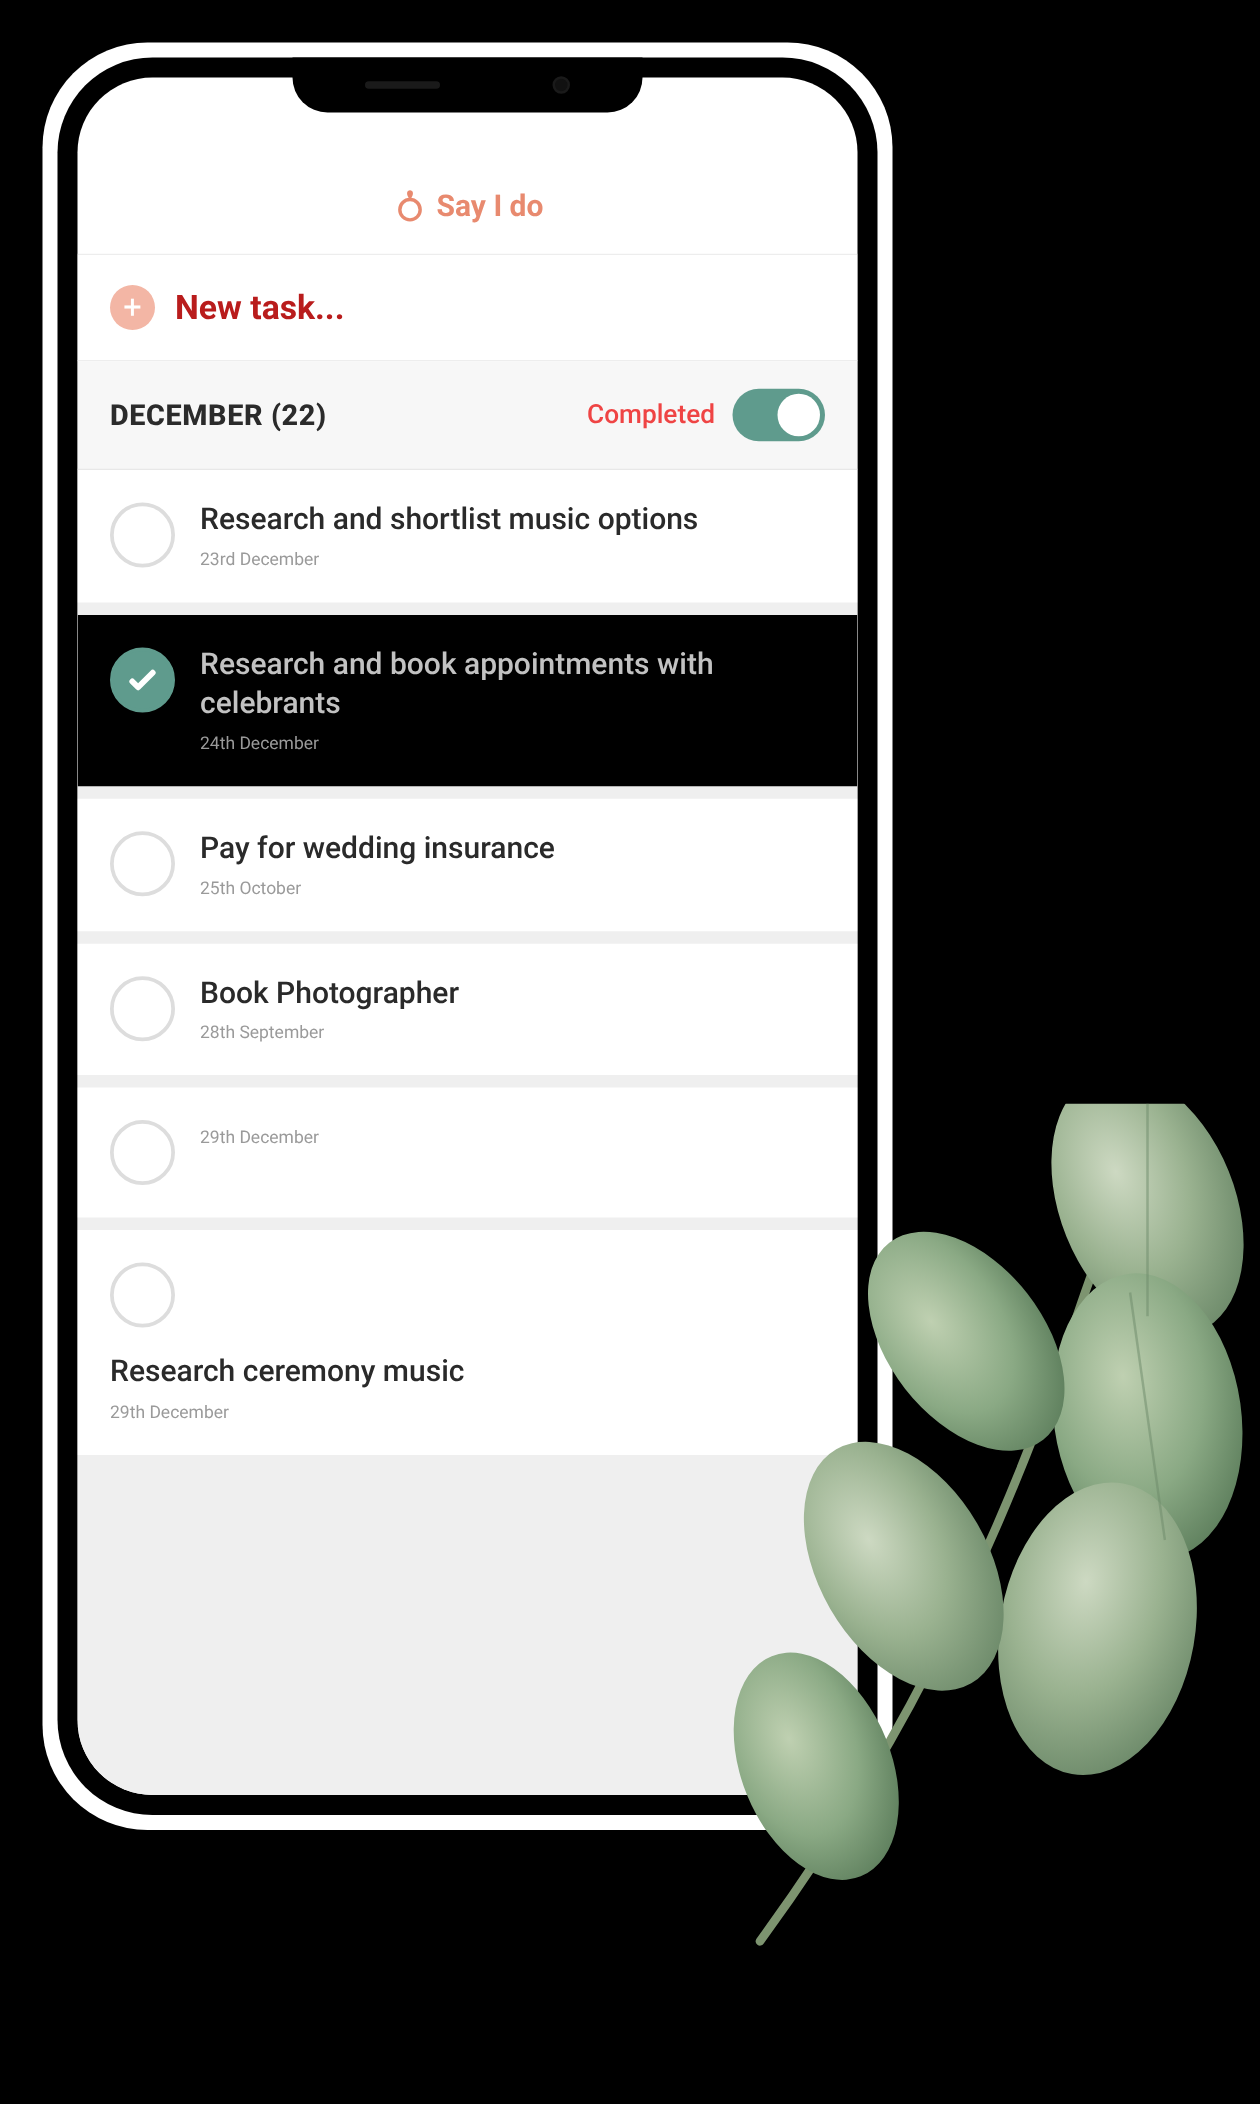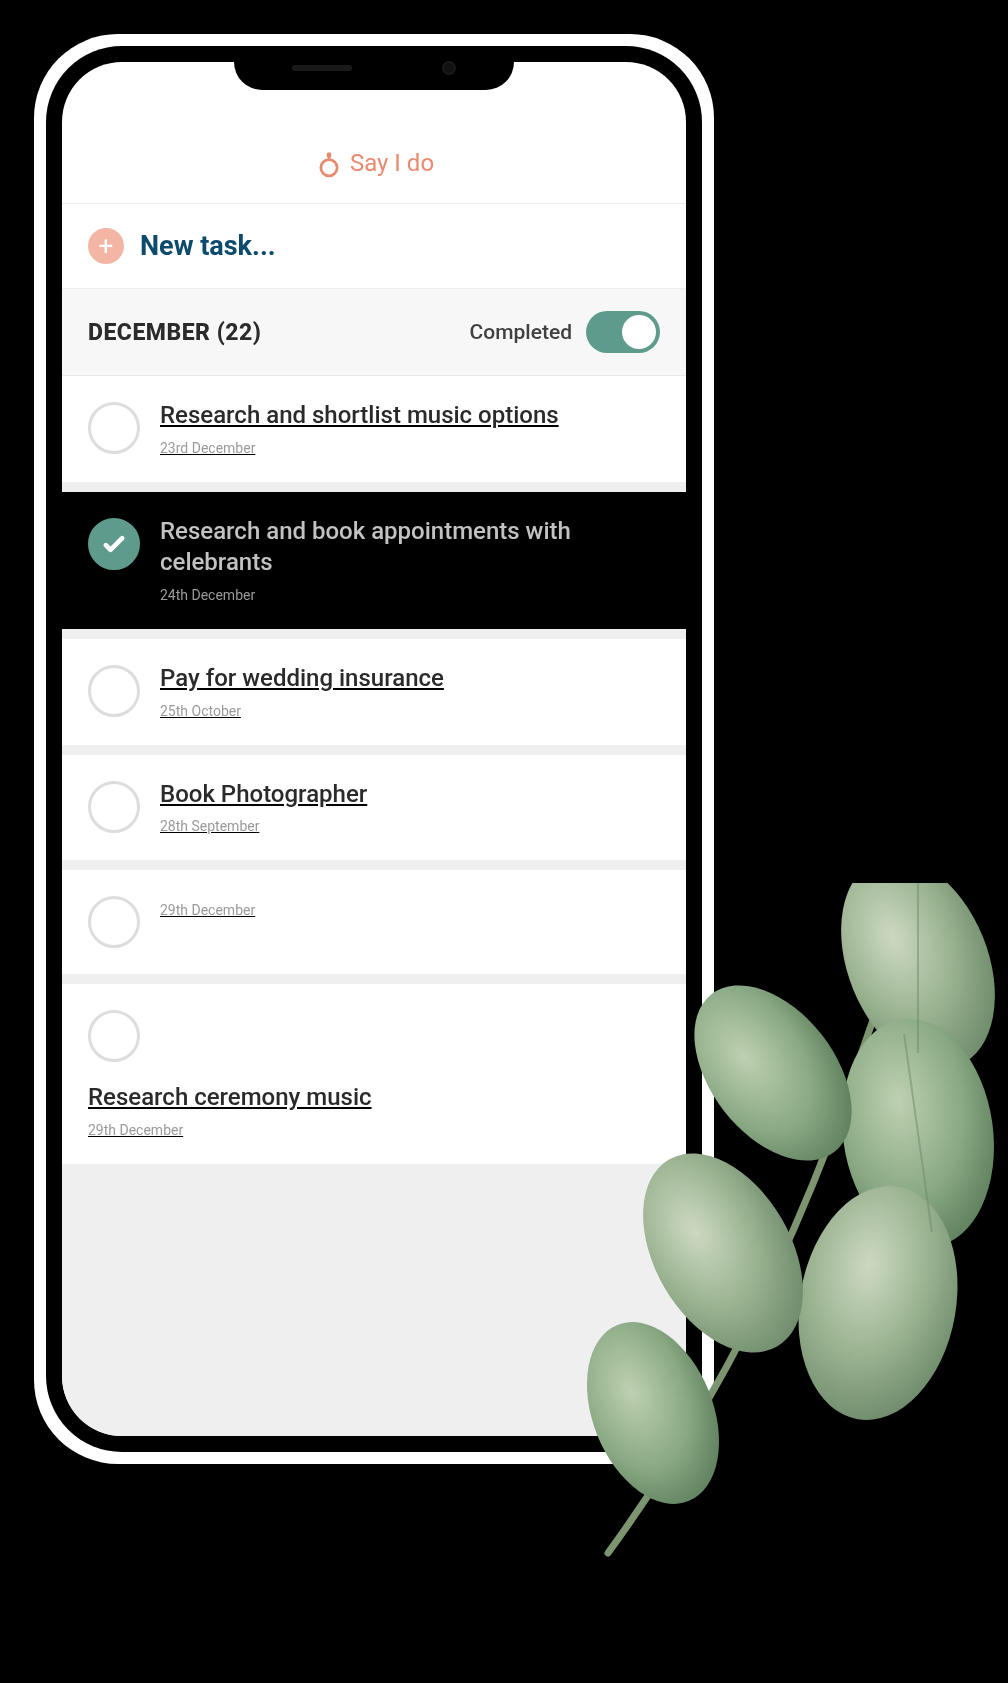--- a/index.html
+++ b/index.html
@@ -61,65 +61,64 @@
     .screen-content { width: 100%; height: 100%; display:flex; flex-direction:column; }
 
     .app-header {
       height: 142px;
       display: flex;
       align-items: flex-end;
       justify-content: center;
       padding-bottom: 24px;
       border-bottom: 1px solid #ededed;
     }
-    .logo { display:flex; align-items:flex-start; gap:6px; color:#e88a6f; font-weight:400; font-size:24px; }
+    .logo { display:flex; align-items:flex-end; gap:6px; color:#e88a6f; font-weight:700; font-size:24px; }
     .logo svg { width:30px; height:30px; }
 
     .new-task-row {
       display:flex;
       align-items:center;
       gap:16px;
       padding: 24px 26px;
       border-bottom: 1px solid #ededed;
       background:#fff;
     }
     .plus-circ {
       width:36px; height:36px;
       border-radius:50%;
       background:#f3b6a5;
       display:flex; align-items:center; justify-content:center;
       color:#fff; font-size:26px; line-height:1;
     }
-    .new-task-label { color:#0c4a6e; font-size:27px; font-weight:700; }
+    .new-task-label { color:#b91c1c; font-size:27px; font-weight:700; }
 
     .section-header {
       display:flex;
       align-items:center;
       padding: 22px 26px;
       background:#f7f7f7;
       border-bottom:1px solid #e8e8e8;
     }
     .section-title { font-size:23px; font-weight:800; color:#2b2b2b; letter-spacing:.5px; }
     .spacer { flex:1; }
-    .completed-label { font-size:21px; color:#404040; font-weight:500; margin-right:14px; }
+    .completed-label { font-size:21px; color:#ef4444; font-weight:500; margin-right:14px; }
 
     .toggle {
       width:74px; height:42px; border-radius:21px; background:#5f9b8d; position:relative;
     }
     .toggle .knob { position:absolute; right:4px; top:4px; width:34px; height:34px; border-radius:50%; background:#fff; }
 
     .list { flex:1; overflow:auto; background:#efefef; }
     .task-row {
       display:flex;
       align-items:flex-start;
       gap:20px;
       padding: 24px 26px 26px;
       background:#fff;
       margin-bottom:10px;
-      text-decoration:underline;
     }
     .task-row.cut { margin-bottom:0;flex-direction:column; }
     .task-row.completed { background:#000000; }
 
     .task-check {
       flex:0 0 auto;
       width:52px; height:52px; border:3px solid #ddd; border-radius:50%;
       background:#fff;
       display:flex; align-items:center; justify-content:center;
       margin-top:2px;

